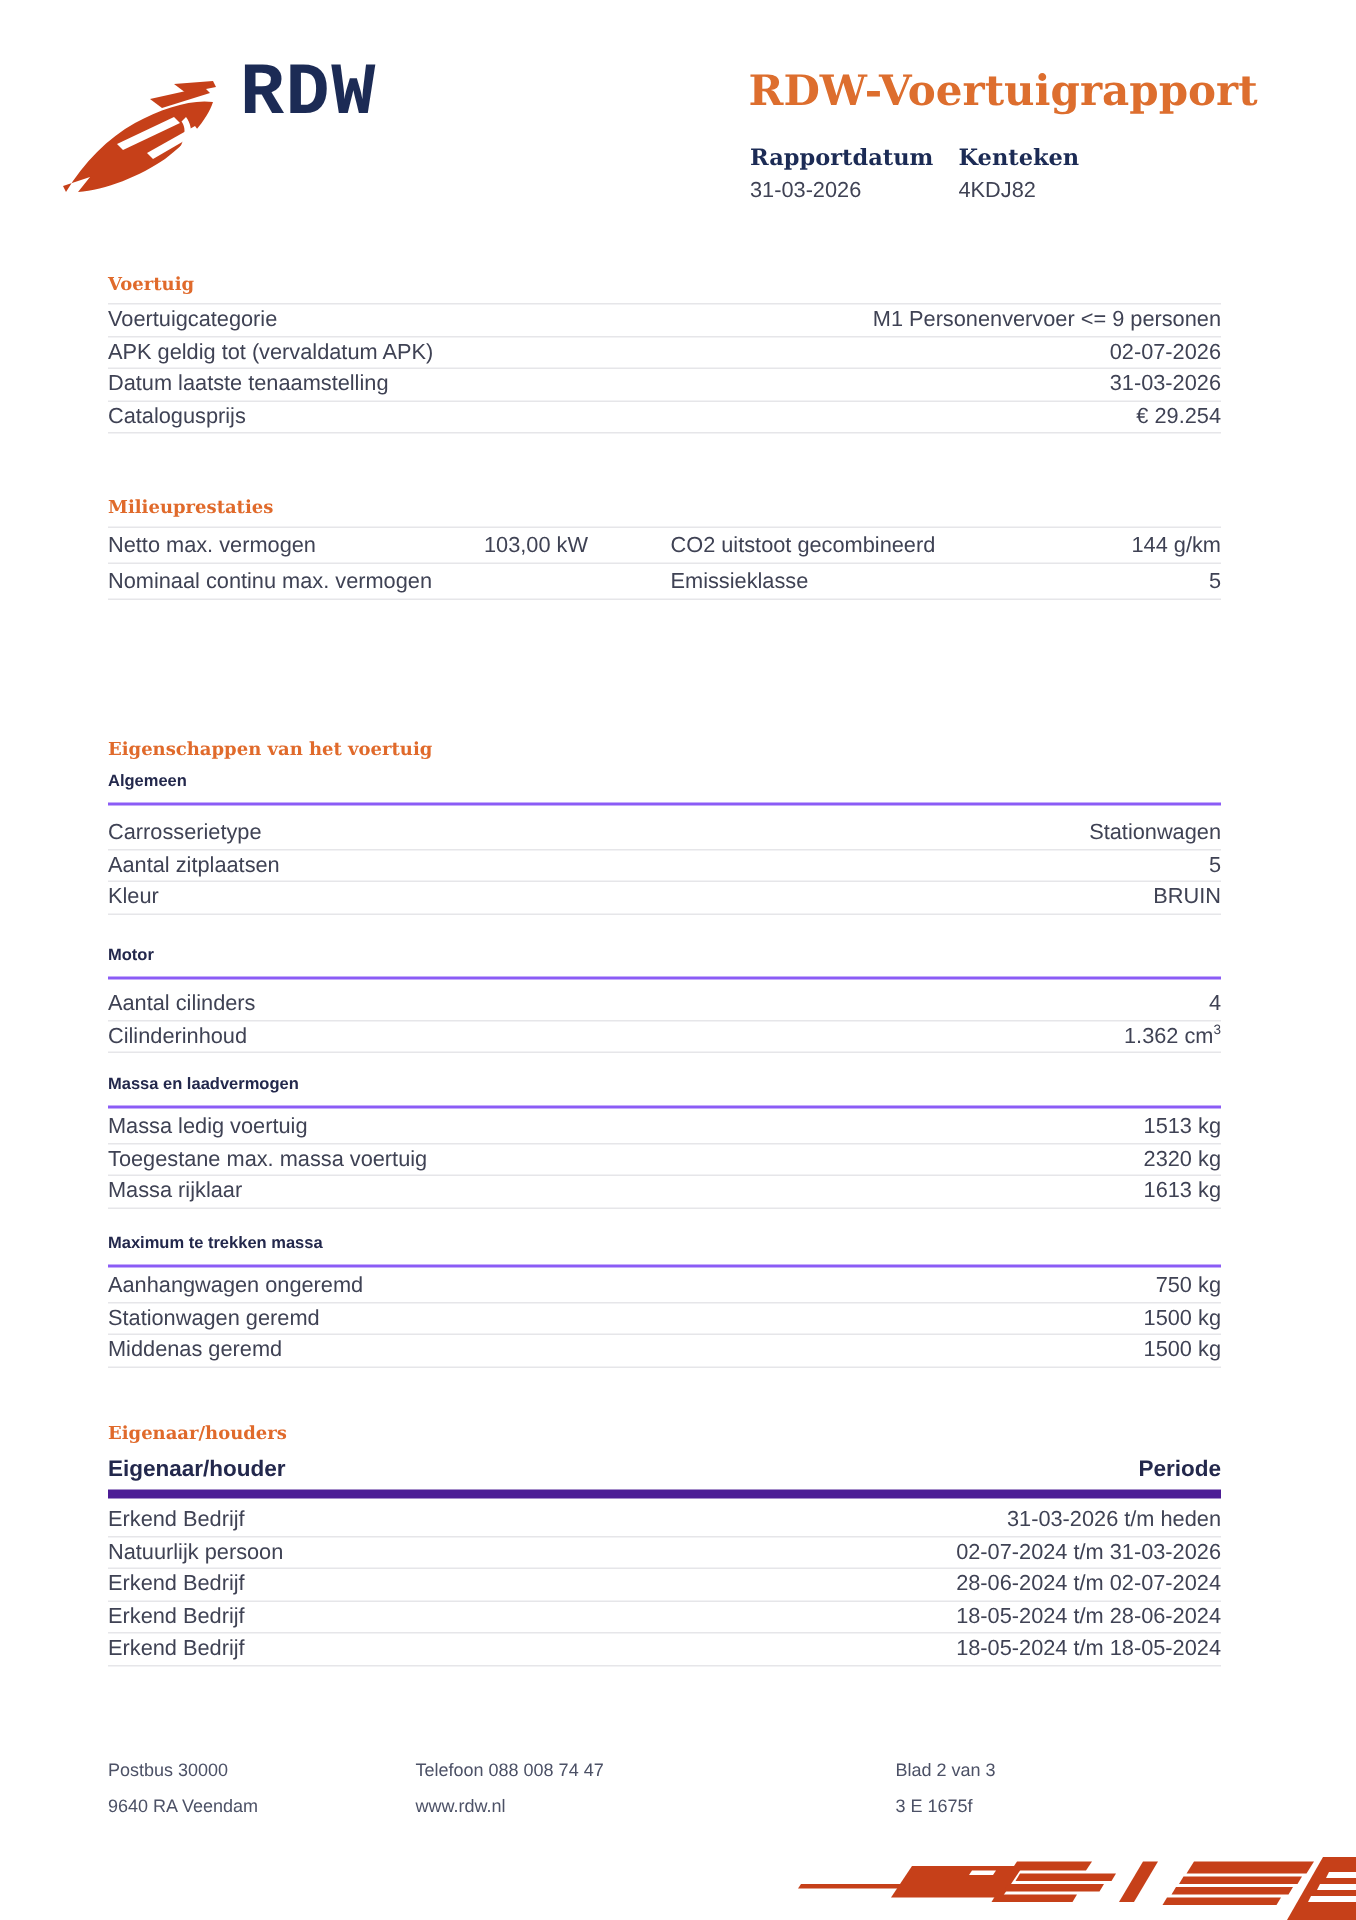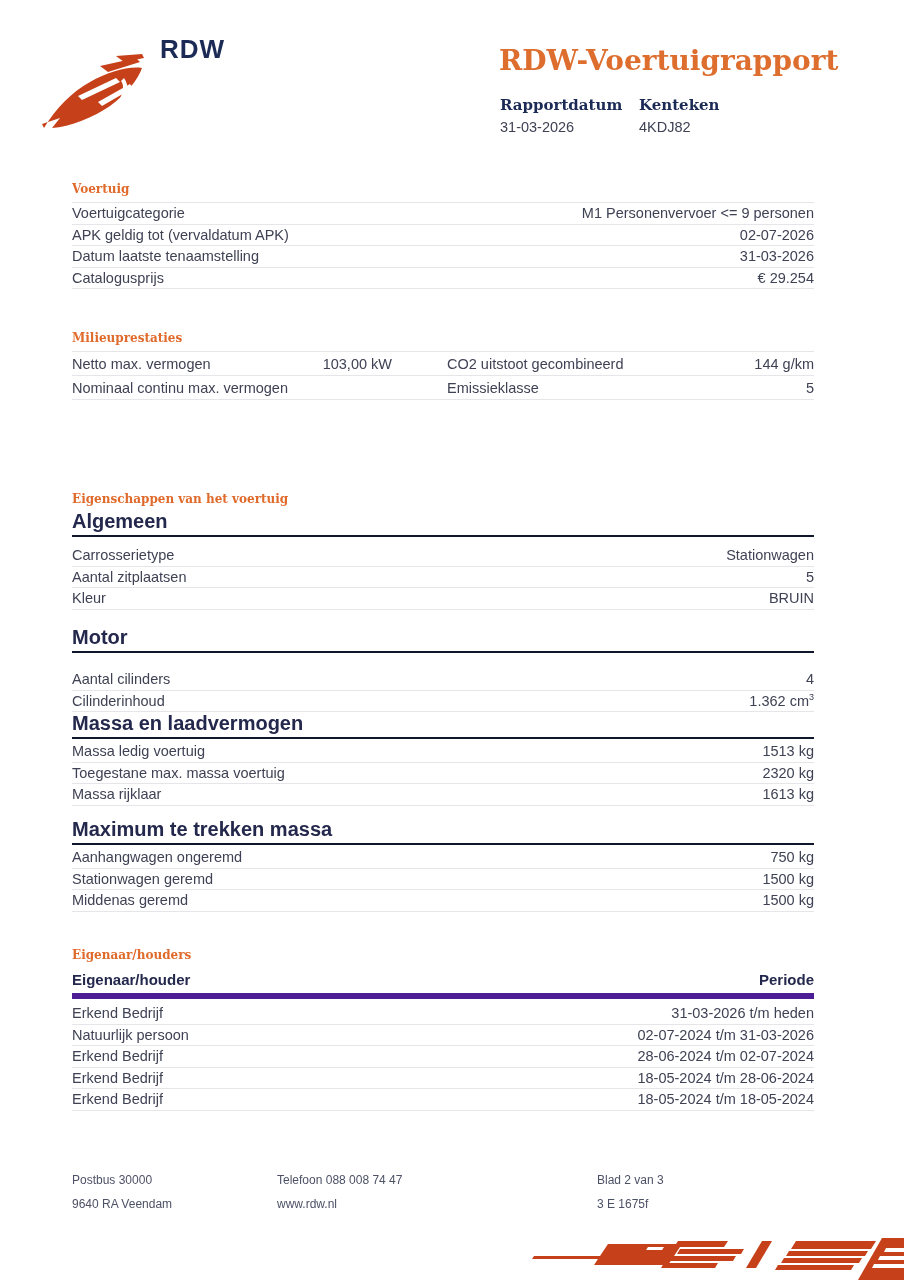--- a/index.html
+++ b/index.html
@@ -9,22 +9,22 @@
     width:904px; height:1280px;
     background:#ffffff;
     overflow:hidden;
     font-family:"Liberation Sans", sans-serif;
     color:#3f4254;
   }
   
   .logo-feather { position:absolute; left:38px; top:54px; width:112px; height:86px; }
   .logo-text {
     position:absolute; left:160px; top:34px;
-    font-family:Liberation Sans, sans-serif; font-weight:bold;
-    font-size:26px; color:#1c2b55; letter-spacing:1px;
+    font-family:Liberation Mono, monospace; font-weight:bold;
+    font-size:49px; color:#1c2b55; letter-spacing:1px;
   }
   .doc-title {
     position:absolute; left:499px; top:44px;
     font-family:"DejaVu Serif", serif; font-weight:bold;
     font-size:28px; color:#dd6e2e;
   }
   .meta { position:absolute; left:500px; top:96px; display:flex; }
   .meta-col { width:139px; }
   .meta-label {
     font-family:"DejaVu Serif", serif; font-weight:bold;
@@ -33,22 +33,22 @@
   .meta-value { display:block; margin-top:5px; font-size:14.5px; color:#3f4254; }
 
   
   .section { position:absolute; left:72px; width:742px; }
   .sec-title {
     font-family:"DejaVu Serif", serif; font-weight:bold;
     font-size:12px; color:#e06a2b; line-height:18px;
   }
   .sub-title {
     font-family:"Liberation Sans", sans-serif; font-weight:bold;
-    font-size:20px; color:#23284c; line-height:18px;
-    padding-bottom:5px; border-bottom:2px solid #0f172a;
+    font-size:11px; color:#23284c; line-height:18px;
+    padding-bottom:5px; border-bottom:2px solid #8b5cf6;
   }
   .rows { margin-top:4px; border-top:1px solid #e6e6e9; }
   .rows.noline { border-top:none; }
   .row {
     display:flex; justify-content:space-between; align-items:center;
     height:21.5px; border-bottom:1px solid #e6e6e9;
     font-size:14.5px; color:#3f4254;
   }
   .row-m { height:24px; }
   .lbl { text-align:left; white-space:nowrap; }
@@ -169,21 +169,21 @@
       </div>
       <div class="row">
         <span class="lbl">Kleur</span>
         <span class="val">BRUIN</span>
       </div>
     </div>
   </div>
 
   <div class="section" style="top:628px">
     <div class="sub-title">Motor</div>
-    <div class="rows noline" style="margin-top:16px">
+    <div class="rows noline" style="margin-top:6px">
       <div class="row">
         <span class="lbl">Aantal cilinders</span>
         <span class="val">4</span>
       </div>
       <div class="row">
         <span class="lbl">Cilinderinhoud</span>
         <span class="val"><span>1.362 cm</span><sup>3</sup></span>
       </div>
     </div>
   </div>

